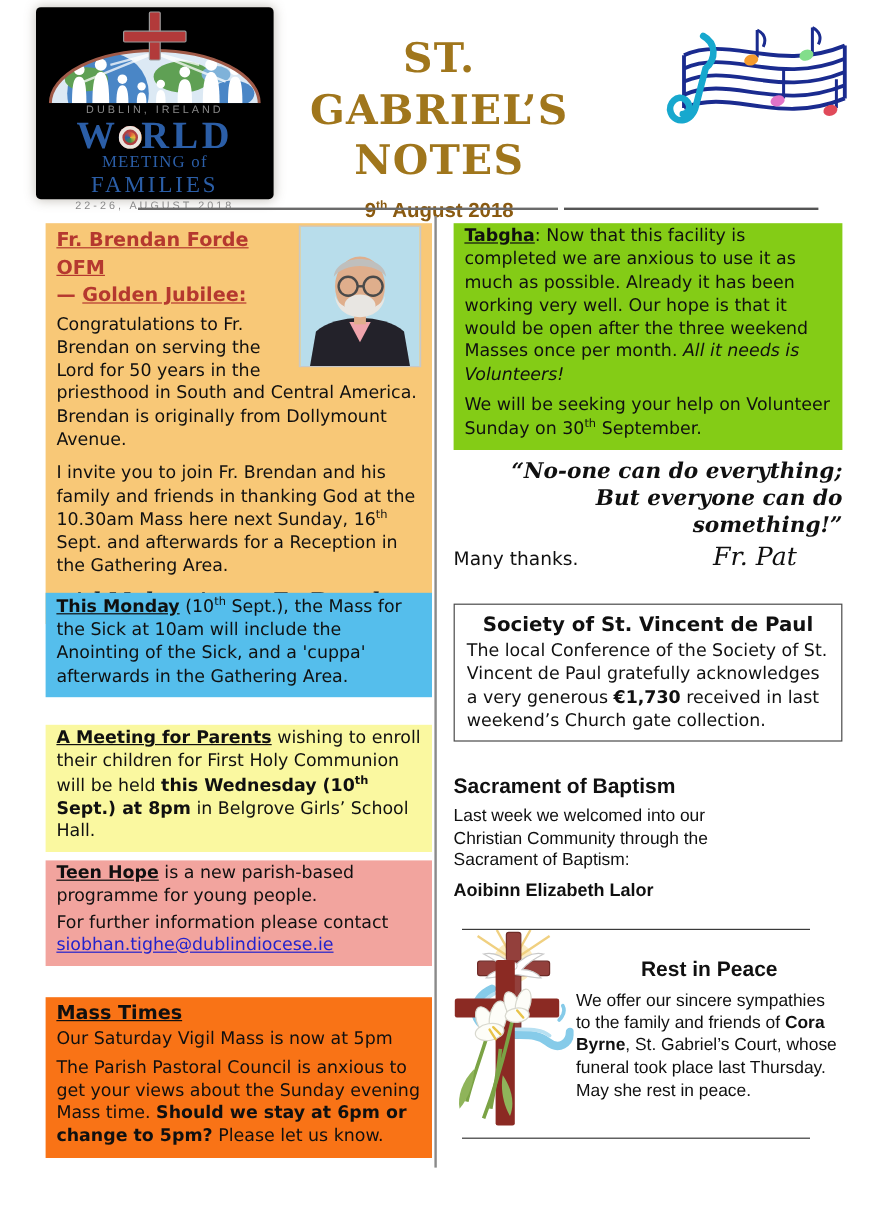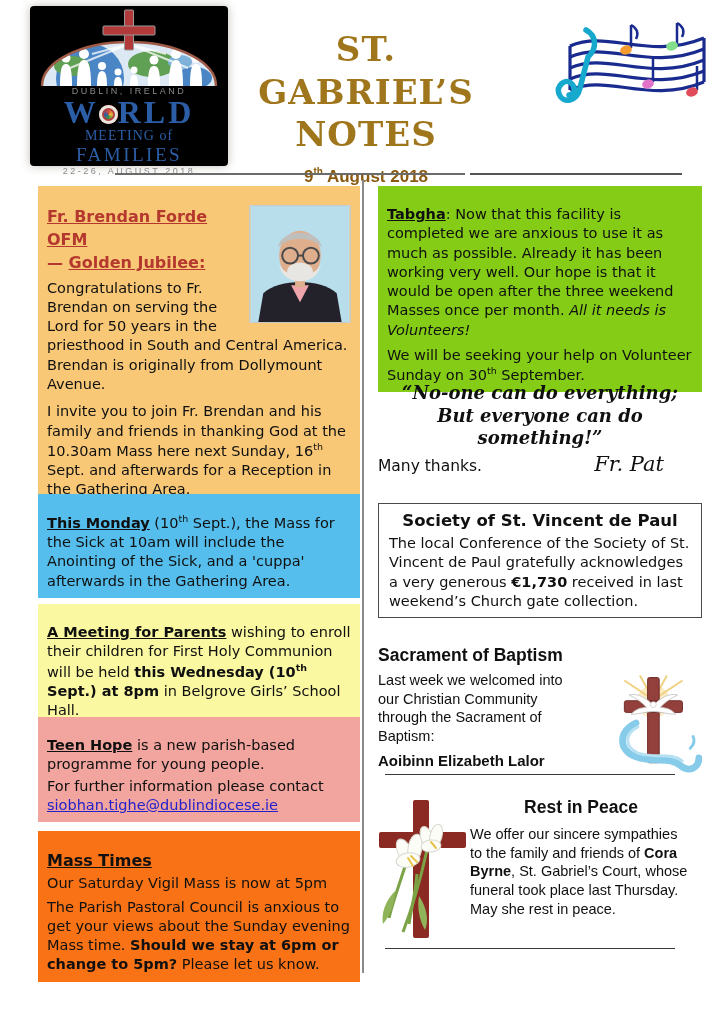--- a/index.html
+++ b/index.html
@@ -29,21 +29,21 @@
 
   .music{position:absolute;left:540px;top:20px;}
 
   .hline{position:absolute;height:0;border-top:2px solid #6b6b6b;}
   .hl1{left:115px;top:173px;width:350px;}
   .hl2{left:470px;top:173px;width:212px;border-top-color:#555;}
 
   .vdivider{position:absolute;left:362px;top:180px;width:0;height:793px;border-left:2px solid #8a8a8a;}
 
   
-  .box{position:absolute;left:38px;width:322px;box-sizing:border-box;padding:19px 9px 7px 9px;
+  .box{position:absolute;left:38px;width:322px;box-sizing:border-box;padding:2px 9px 7px 9px;
        font-size:14.5px;line-height:1.33;}
   .rcol{left:378px;width:324px;}
   .lead{font-weight:bold;text-decoration:underline;}
   .b{font-weight:bold;}
   .i{font-style:italic;}
   sup{font-size:9.5px;}
   p{margin:0 0 8px 0;}
   p:last-child{margin-bottom:0;}
 
   .tan{top:186px;background:#F8C877;}
@@ -54,41 +54,41 @@
   .green{top:186px;background:#84cc16;}
 
   .brendan-title{color:#B5382F;font-weight:bold;font-size:16px;line-height:1.45;margin-bottom:4px;}
   .brendan-title .u{text-decoration:underline;}
   .photo{float:right;width:100px;height:116px;margin:0 0 4px 7px;border:1px solid #c8c8c8;}
   .signoff{font-family:"DejaVu Serif",serif;font-style:italic;font-weight:bold;font-size:17px;
            text-align:center;margin-top:4px;}
   .email{color:#2222CC;text-decoration:underline;cursor:pointer;}
 
   
-  .quote{position:absolute;left:378px;top:382px;width:324px;text-align:center;
+  .quote{position:absolute;left:378px;top:382px;width:324px;text-align:right;
          font-family:"DejaVu Serif",serif;font-style:italic;font-weight:bold;font-size:18px;line-height:1.25;}
   .thanksrow{position:absolute;left:378px;top:452px;width:286px;display:flex;
          justify-content:space-between;align-items:baseline;}
   .thanks{font-size:15.5px;}
   .signature{font-family:"DejaVu Serif",serif;font-style:italic;font-size:21px;}
 
   .svp{top:503px;background:#fff;border:1.5px solid #4a4a4a;padding:6px 10px;}
   .svp-title{font-weight:bold;font-size:16.5px;text-align:center;margin-bottom:2px;}
 
   .baptism{position:absolute;left:378px;top:645px;width:324px;font-family:"Liberation Sans",sans-serif;}
   .baptism-title{font-weight:bold;font-size:17.5px;margin-bottom:5px;}
-  .baptism-row{display:flex;gap:20px;}
+  .baptism-row{display:flex;gap:20px;flex-direction:column;}
   .baptism-text{width:214px;font-size:14.5px;line-height:1.28;}
   .baptism-name{font-weight:bold;font-size:15px;margin-top:6px;}
 
   .rule{position:absolute;height:0;border-top:1.5px solid #3a3a3a;left:385px;width:290px;}
   .r1{top:774px;}
   .r2{top:948px;}
 
-  .rip{position:absolute;left:375px;top:796px;width:327px;font-family:"Liberation Sans",sans-serif;display:flex;}
+  .rip{position:absolute;left:375px;top:796px;width:327px;font-family:"Liberation Sans",sans-serif;display:flex;gap:10px;}
   .rip-text{width:222px;font-size:14.5px;line-height:1.3;}
   .rip-title{font-weight:bold;font-size:17.5px;text-align:center;margin-bottom:6px;}
 </style>
 </head>
 <body>
 
 <div class="page">
 
   <div class="logo">
     <svg width="198" height="80" viewBox="0 0 198 80">

